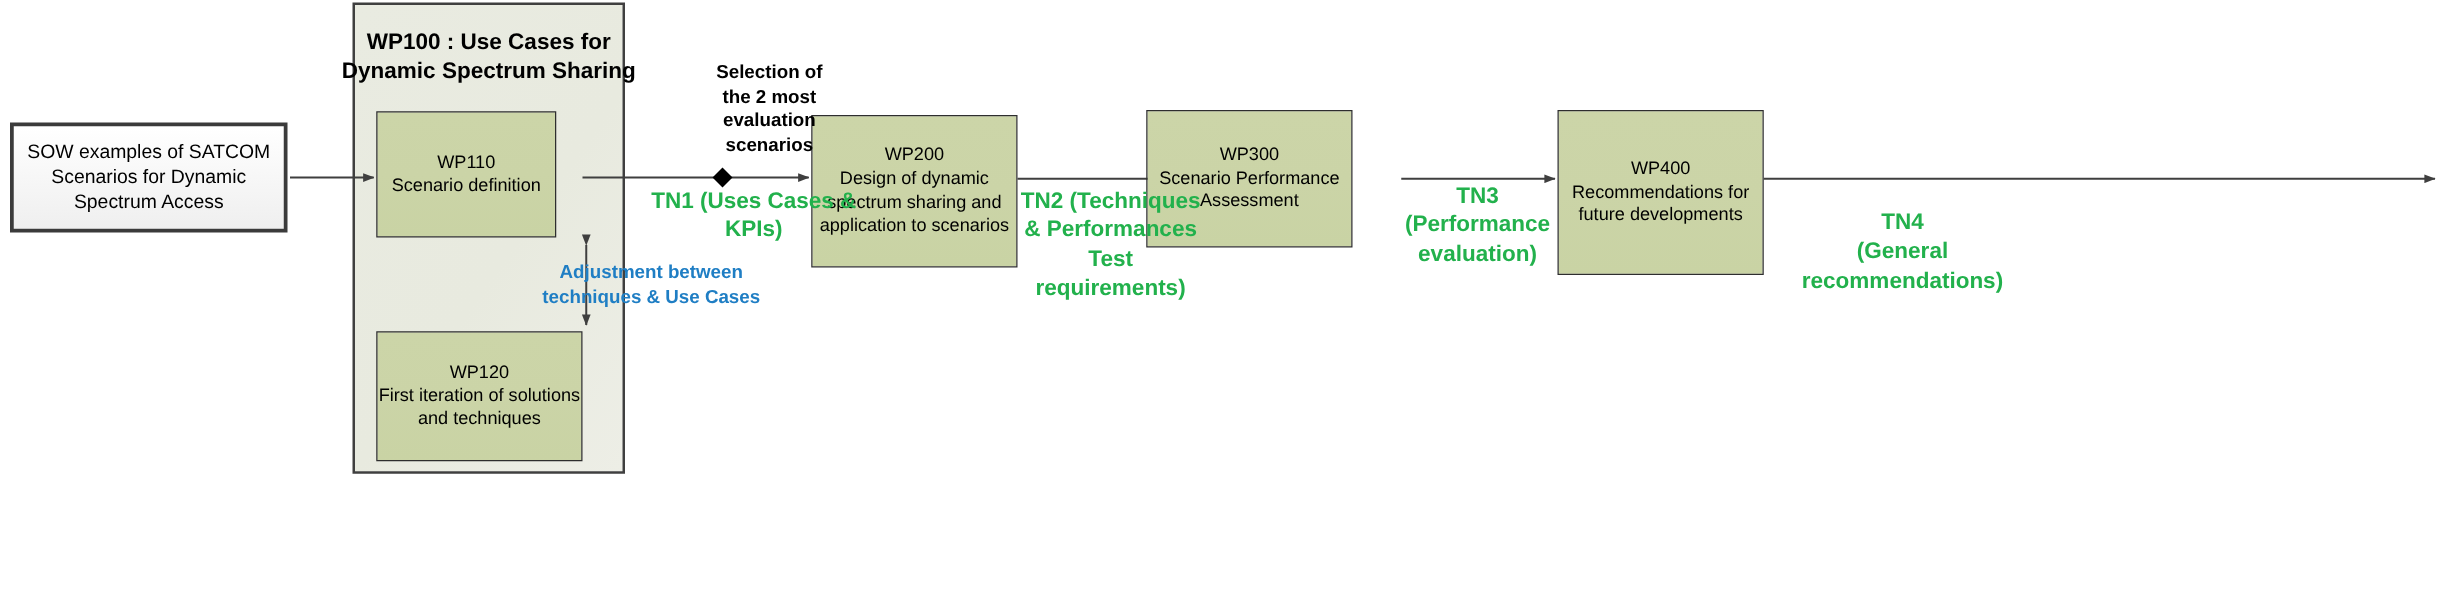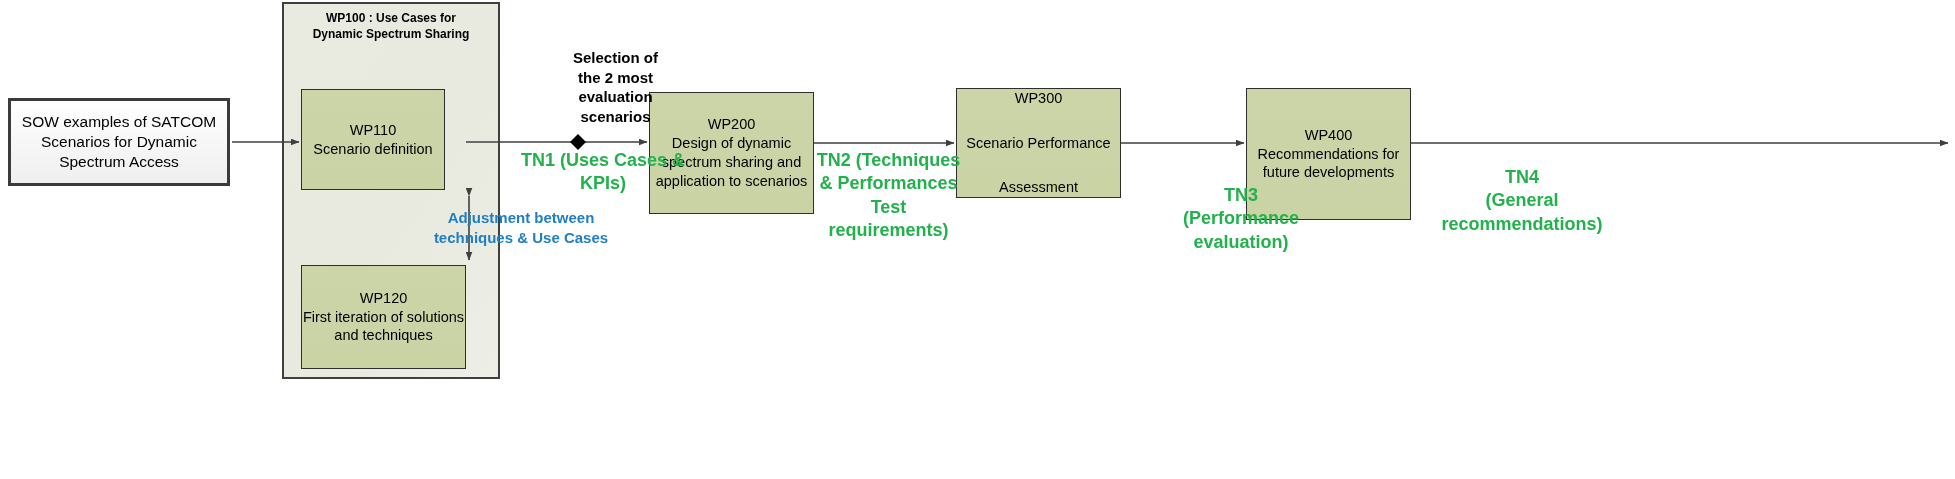--- a/index.html
+++ b/index.html
@@ -52,40 +52,40 @@
     width: 218px;
     height: 377px;
     background: linear-gradient(125deg, #e9ebe1 0%, #e8eadf 55%, #edeee6 100%);
     border: 2px solid #3f3f3f;
     box-sizing: border-box;
     z-index: 2;
   }
   #wp100-title {
     position: absolute;
     left: 282px;
-    top: 4px;
+    top: 22px;
     width: 218px;
     height: 46px;
-    font-size: 12px;
+    font-size: 18px;
     font-weight: bold;
     z-index: 6;
     color: #000000;
   }
 
   
   .wpbox {
     background: linear-gradient(to bottom, #ccd5a8 0%, #cbd4a7 50%, #c9d3a4 100%);
     border: 1.5px solid #2e2e2e;
     font-size: 14.5px;
     z-index: 5;
   }
   #wp110 { left: 301px; top: 89px;  width: 144px; height: 101px; }
   #wp120 { left: 301px; top: 265px; width: 165px; height: 104px; }
   #wp200 { left: 649px; top: 92px;  width: 165px; height: 122px; }
-  #wp300 { left: 956px; top: 88px;  width: 165px; height: 110px; justify-content: space-between; }
+  #wp300 { left: 917px; top: 88px;  width: 165px; height: 110px; }
   #wp400 { left: 1246px; top: 88px; width: 165px; height: 132px; }
 
   
   #wires {
     position: absolute;
     left: 0; top: 0;
     width: 1955px; height: 479px;
     z-index: 4;
     pointer-events: none;
   }
@@ -99,21 +99,21 @@
     z-index: 7;
   }
   .edgelabel span { display: block; white-space: nowrap; }
   .tn { color: #22b14c; font-size: 18px; }
   .black-label { color: #000000; font-size: 15px; }
   .blue-label { color: #1f7ec4; font-size: 15px; }
 
   #label-selection { left: 508px; top: 48px;  width: 215px; }
   #label-tn1       { left: 483px; top: 149px; width: 240px; }
   #label-tn2       { left: 812px; top: 149px; width: 153px; text-align: center; }
-  #label-tn3       { left: 1180px; top: 145px; width: 122px; margin-top: 39px; }
+  #label-tn3       { left: 1121px; top: 145px; width: 122px; }
   #label-tn4       { left: 1422px; top: 166px; width: 200px; }
   #label-adjust    { left: 366px; top: 208px; width: 310px; }
 </style>
 </head>
 <body>
 
 <div id="canvas">
 
   <svg id="wires" viewBox="0 0 1955 479" xmlns="http://www.w3.org/2000/svg">
     <defs>

